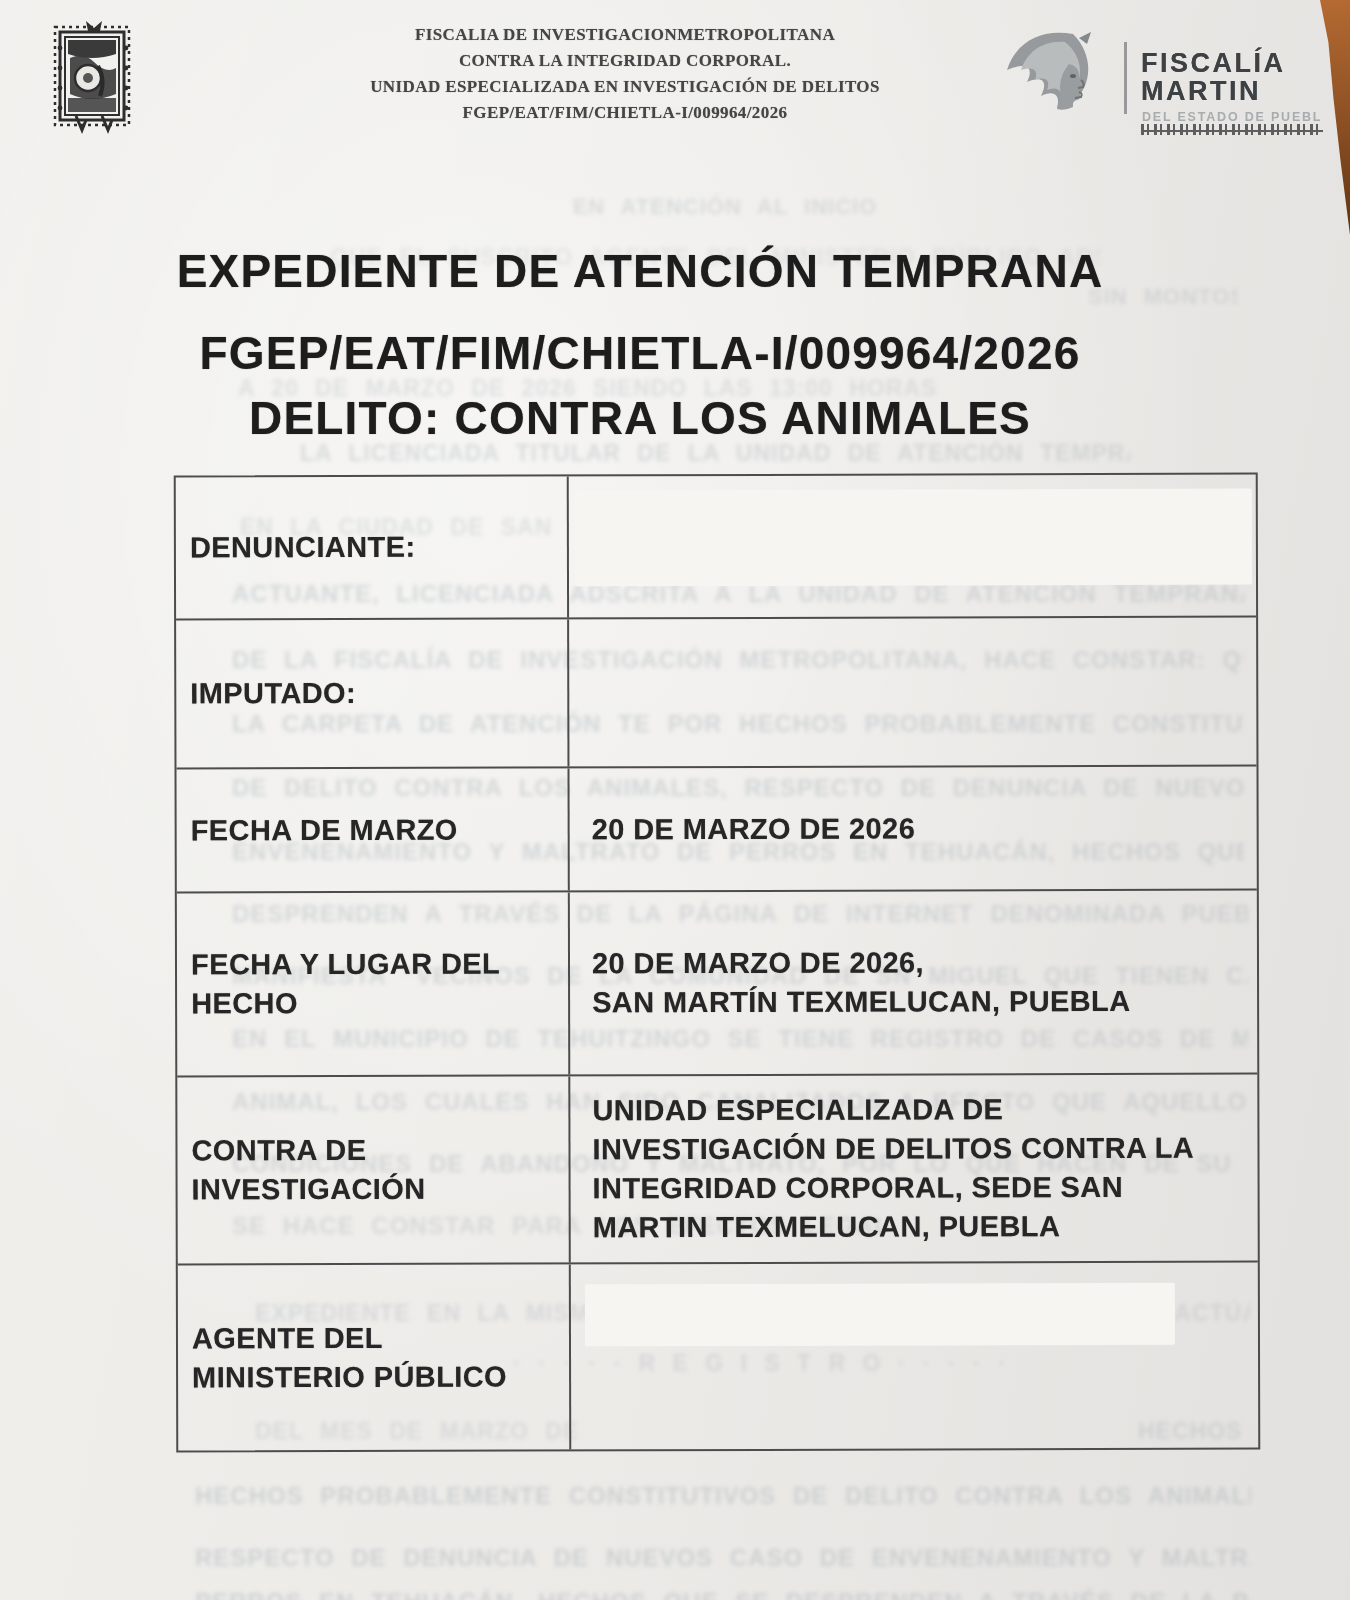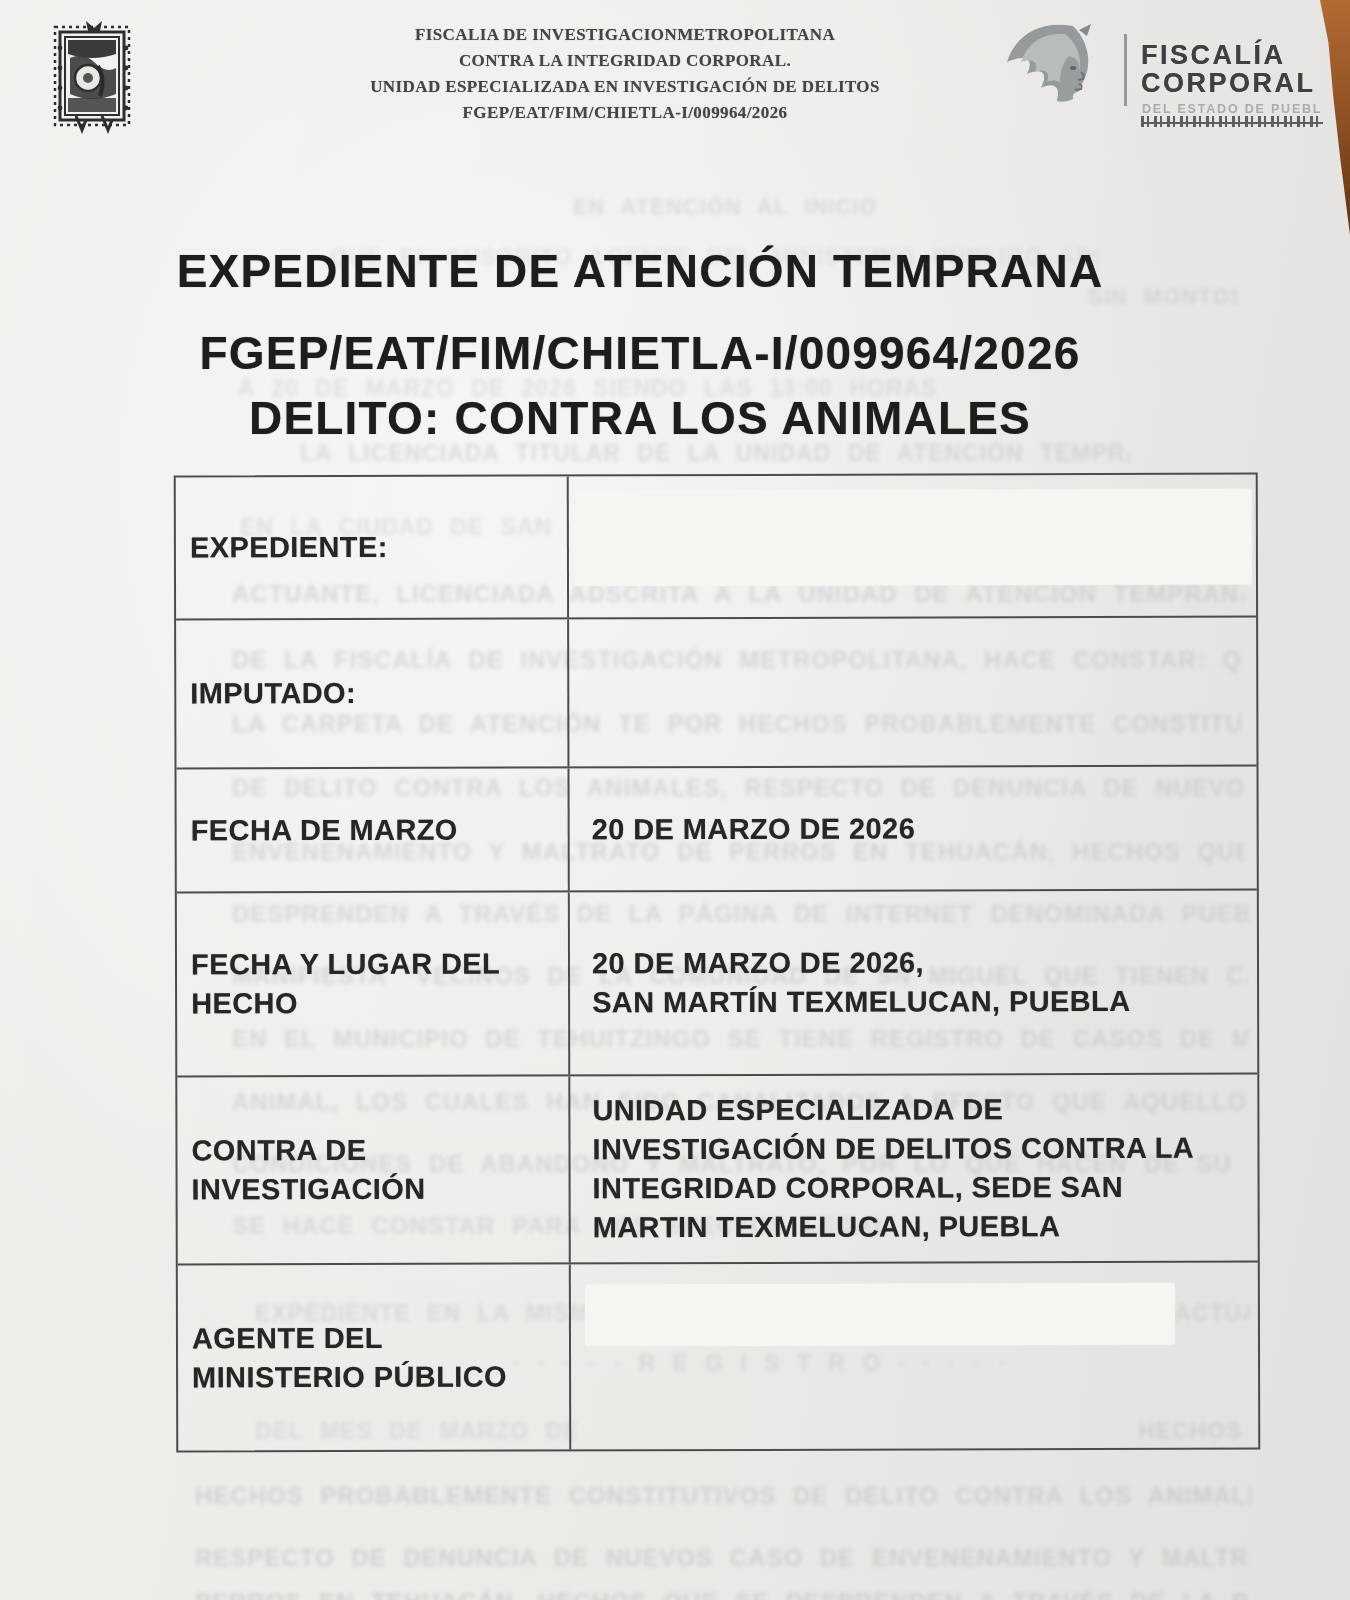--- a/index.html
+++ b/index.html
@@ -15,21 +15,21 @@
     clip-path:polygon(100% 0, 0 0, 28% 18%, 45% 42%, 68% 68%, 100% 100%);}
   
   #bleed-layer{position:absolute;inset:0;z-index:1;}
   .bleed-line{position:absolute;font-weight:bold;font-size:24px;letter-spacing:1px;
     word-spacing:9px;color:#a9b3ba;filter:blur(2.2px);white-space:nowrap;overflow:hidden;}
   
   #header-center{position:absolute;z-index:3;left:225px;top:22px;width:800px;text-align:center;
     font-family:"Liberation Serif",serif;font-weight:bold;font-size:17px;line-height:26px;
     color:#454545;letter-spacing:.4px;text-shadow:0 0 1px rgba(60,60,60,.45);}
   #seal{position:absolute;z-index:3;left:50px;top:18px;}
-  #logo-right{position:absolute;z-index:3;left:995px;top:16px;width:340px;height:115px;text-align:right;}
+  #logo-right{position:absolute;z-index:3;left:995px;top:24px;width:340px;height:115px;text-align:right;}
   #logo-right .emblem{position:absolute;left:0;top:4px;}
   #logo-right .bar{position:absolute;left:129px;top:18px;width:3px;height:72px;background:#97999b;}
   .fg-line{position:absolute;left:146px;font-weight:bold;color:#3d4144;font-size:27px;
     letter-spacing:2.5px;line-height:27px;text-shadow:0 0 .6px rgba(61,65,68,.8);}
   .fg-1{top:26px;} .fg-2{top:54px;}
   .fg-sub{position:absolute;left:147px;top:86px;font-weight:bold;font-size:12.5px;
     letter-spacing:1.8px;color:#a7acae;}
   .fg-band{position:absolute;left:146px;top:100px;width:182px;height:11px;opacity:.85;
     background:
      repeating-linear-gradient(90deg,#474747 0 3px,transparent 3px 6px,#474747 6px 8px,transparent 8px 13px),
@@ -132,33 +132,33 @@
         <path d="M78 6 C44 0 20 16 12 42 C30 34 40 38 32 54 C46 48 54 52 46 68 C58 62 66 66 62 80 L80 72 C96 58 100 28 78 6 Z" opacity=".9"></path>
         <path d="M70 14 C48 12 32 24 26 42 C38 38 44 42 40 52 C50 48 56 52 52 62 C62 58 68 62 66 72 L76 66 C88 54 90 30 70 14 Z" fill="#b9bcbd"></path>
         <path d="M84 10 L96 4 L92 16 Z" fill="#85898b"></path>
       </g>
       <path d="M74 36 q10 2 10 12 q0 6 4 10 q-4 3 -3 8 q1 5 -3 6 q-5 1 -4 7 q-8 4 -16 2 l4 -14 q-4 -16 8 -31 Z" fill="#9a9d9f"></path>
       <path d="M86 52 q4 3 2 7 l-5 1 M84 64 q4 1 2 5 l-6 1" stroke="#6f7375" stroke-width="2" fill="none"></path>
       <ellipse cx="78" cy="48" rx="3" ry="2" fill="#5f6365"></ellipse>
     </svg>
     <div class="bar"></div>
     <div class="fg-line fg-1">FISCALÍA</div>
-    <div class="fg-line fg-2">CORPORAL</div>
+    <div class="fg-line fg-2">MARTIN</div>
     <div class="fg-sub">DEL ESTADO DE PUEBL</div>
     <div class="fg-band"></div>
   </div>
 
   <div class="title-line" id="title-1">EXPEDIENTE DE ATENCIÓN TEMPRANA</div>
   <div class="title-line" id="title-2">FGEP/EAT/FIM/CHIETLA-I/009964/2026</div>
   <div class="title-line" id="title-3">DELITO: CONTRA LOS ANIMALES</div>
 
   <div id="case-table">
     <div class="trow r1">
       <div class="tlabel">
-          <span class="cell-text">EXPEDIENTE:</span>
+          <span class="cell-text">DENUNCIANTE:</span>
         </div>
       <div class="tvalue">
         <div class="blank-patch patch-denunciante"></div>
         <span class="cell-text"></span>
       </div>
     </div>
     <div class="trow r2">
       <div class="tlabel">
           <span class="cell-text">IMPUTADO:</span>
         </div>

